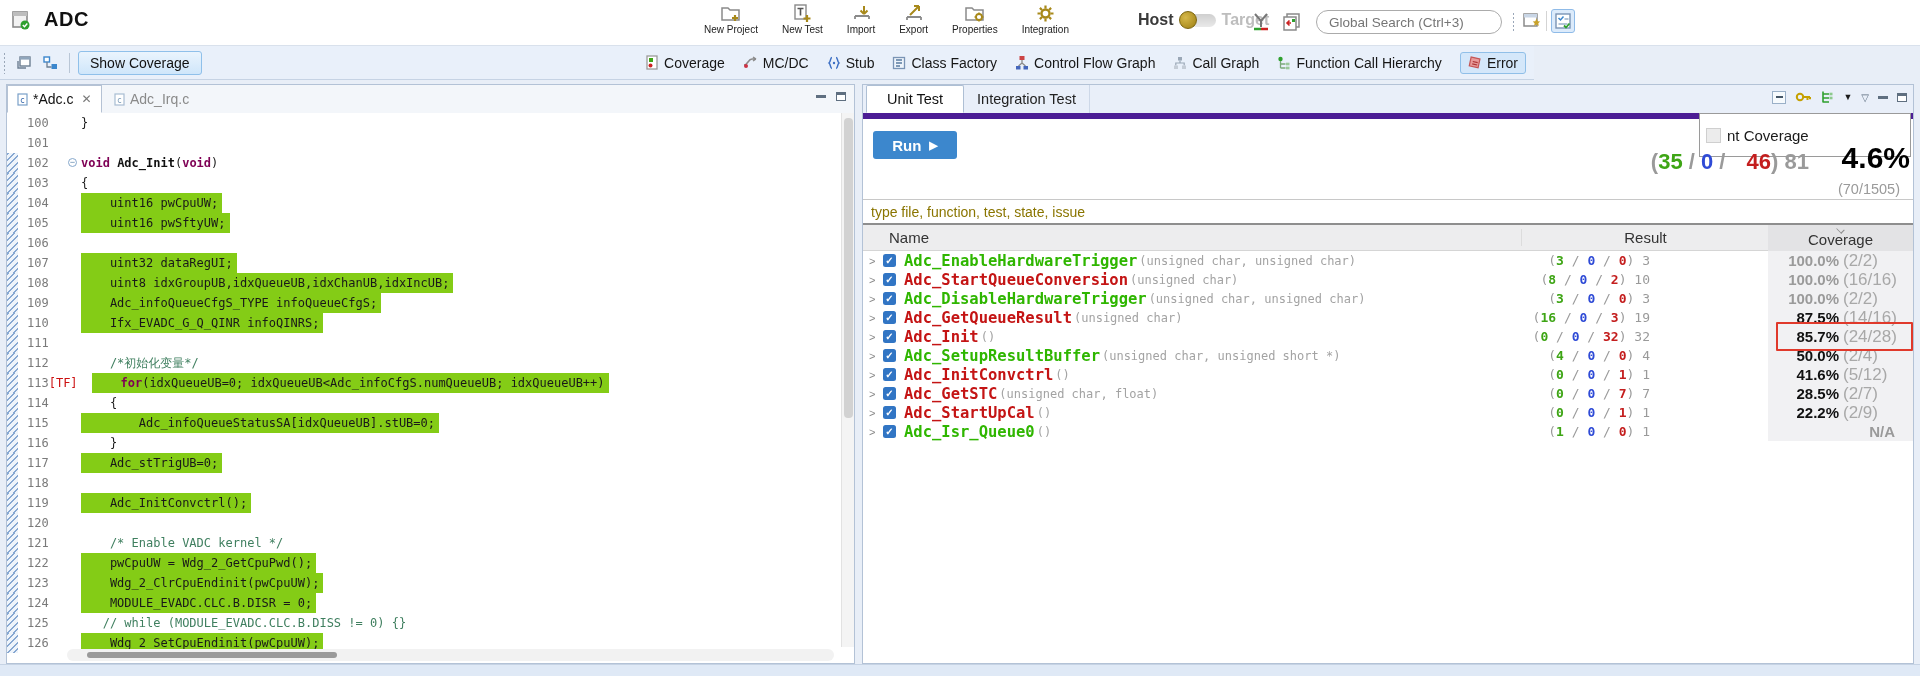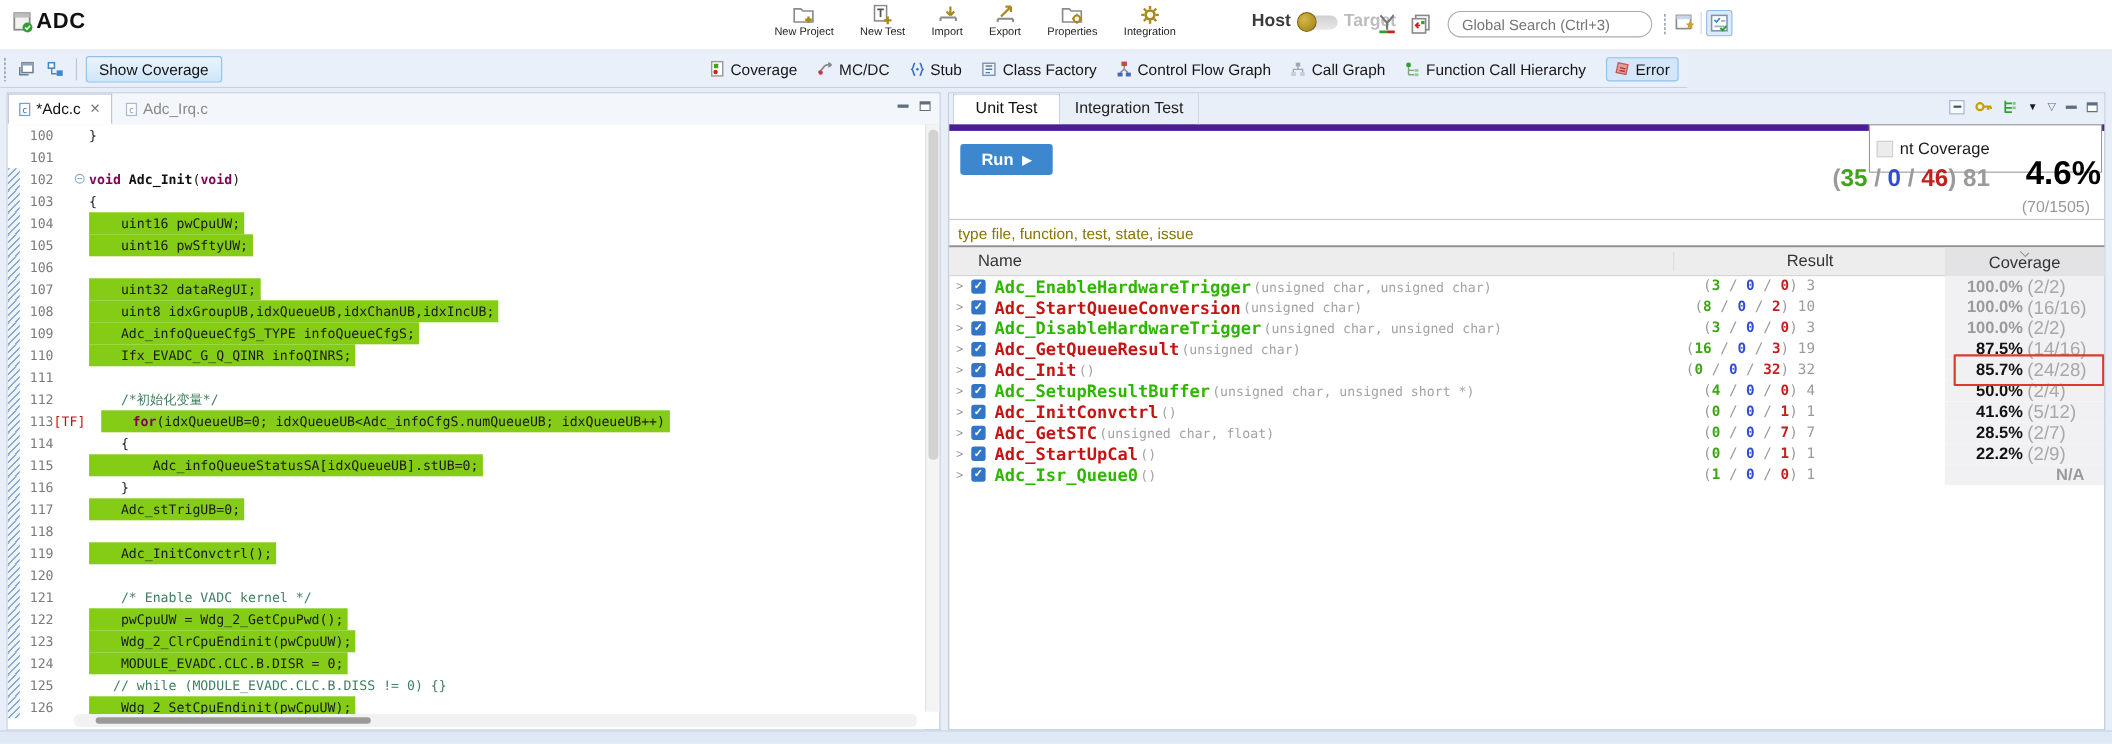--- a/index.html
+++ b/index.html
@@ -1,19 +1,19 @@
 <!DOCTYPE html>
 <html><head>
 <meta charset="utf-8">
 <style>
   html,body{margin:0;padding:0;width:1920px;height:676px;overflow:hidden;
     font-family:"Liberation Sans",sans-serif;background:#e8eef7;}
   
   #topbar{position:absolute;left:0;top:0;width:1920px;height:45px;background:#fff;border-bottom:1px solid #d9e1ec;}
-  .app{position:absolute;left:10px;top:8px;display:flex;align-items:center;gap:1px;}
+  .app{position:absolute;left:10px;top:8px;display:flex;align-items:center;gap:12px;}
   .app-title{font-size:20px;font-weight:bold;color:#111;letter-spacing:.5px;}
   .tb-actions{position:absolute;left:700px;top:2px;display:flex;gap:16px;}
   .tbtn{display:flex;flex-direction:column;align-items:center;gap:1px;padding:2px 4px;cursor:default;}
   .tbtn span{font-size:10px;color:#222;}
   .tbtn svg{display:block;}
   .host-toggle{position:absolute;left:1112px;top:11px;display:flex;align-items:center;gap:6px;}
   .host-lab{font-size:16px;font-weight:bold;color:#3a3a3a;margin-left:26px;}
   .target-lab{font-size:16px;font-weight:bold;color:#bdbdbd;}
   .pill{width:36px;height:13px;border-radius:7px;background:linear-gradient(#cfcfcf,#e9e9e9);position:relative;display:inline-block;}
   .knob{position:absolute;left:-1px;top:-3px;width:18px;height:18px;border-radius:50%;
@@ -81,21 +81,21 @@
   .tri-f{font-size:9px;color:#1a1a1a;}
   .tri-o{font-size:10px;color:#5a6b7d;}
   .run-btn{position:absolute;left:10px;top:46px;width:84px;height:28px;background:#3c87cd;border-radius:3px;
     color:#fff;font-weight:bold;font-size:15px;display:flex;align-items:center;justify-content:center;gap:8px;}
   .run-btn .tri{font-size:11px;}
   .cov-combo{position:absolute;right:2px;top:28px;width:212px;height:44px;border:1px solid #9a9a9a;background:#fff;
     display:flex;align-items:center;box-sizing:border-box;}
   .cov-combo .swatch{width:15px;height:15px;background:#ececec;border:1px solid #cfcfcf;margin:0 6px;box-sizing:border-box;}
   .cov-combo span{font-size:15px;color:#1a1a1a;}
   .sum-counts{position:absolute;right:104px;top:64px;font-size:22px;font-weight:bold;white-space:pre;}
-  .sg{color:#3ea515;} .sb2{color:#2f4bd6;} .sr{color:#c41e1e;} .sp{color:#9a9a9a;}
+  .sg{color:#3ea515;} .sb2{color:#2f4bd6;} .sr{color:#c41e1e;margin-left:15px;} .sp{color:#9a9a9a;}
   .sum-pct{position:absolute;right:3px;top:56px;font-size:30px;font-weight:bold;color:#000;}
   .sum-frac{position:absolute;right:13px;top:96px;font-size:14.5px;color:#9a9a9a;}
   .filterbox{position:absolute;left:0;right:0;top:114px;height:23px;border-top:1px solid #c8c8c8;border-bottom:2px solid #8e8e8e;
     box-sizing:content-box;display:flex;align-items:center;}
   .filterbox span{margin-left:8px;font-size:14px;color:#8a7500;}
   .thead{position:absolute;left:0;right:0;top:140px;height:26px;background:#ededee;border-bottom:1px solid #d5d5d5;box-sizing:border-box;}
   .th-name{position:absolute;left:26px;top:4px;font-size:15px;color:#333;}
   .th-result{position:absolute;left:658px;width:247px;top:4px;text-align:center;font-size:15px;color:#333;border-left:1px solid #dcdcdc;}
   .th-cov{position:absolute;left:905px;width:145px;top:0;height:26px;background:#e3e3e5;}
   .th-cov .lab{position:absolute;left:0;right:0;top:6px;text-align:center;font-size:15px;color:#333;}

